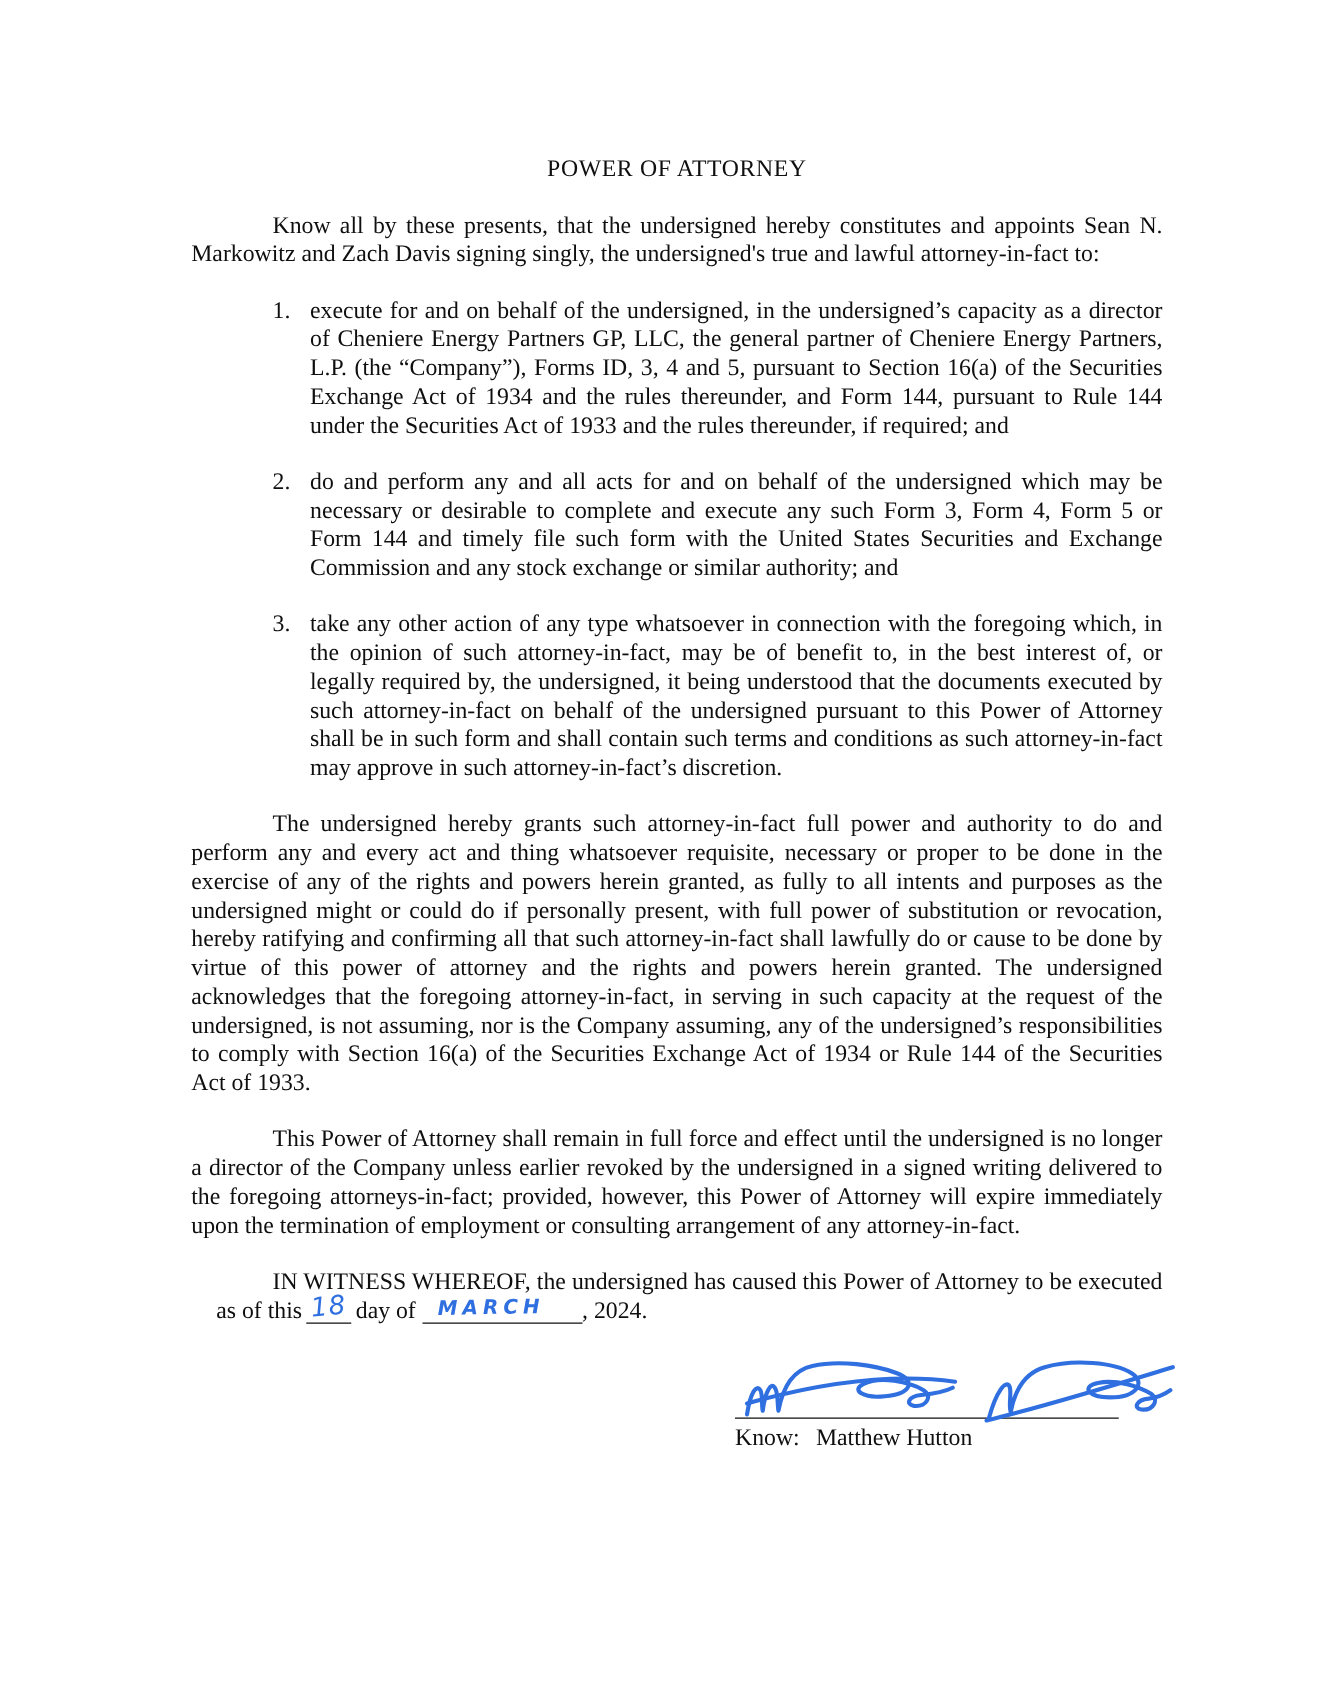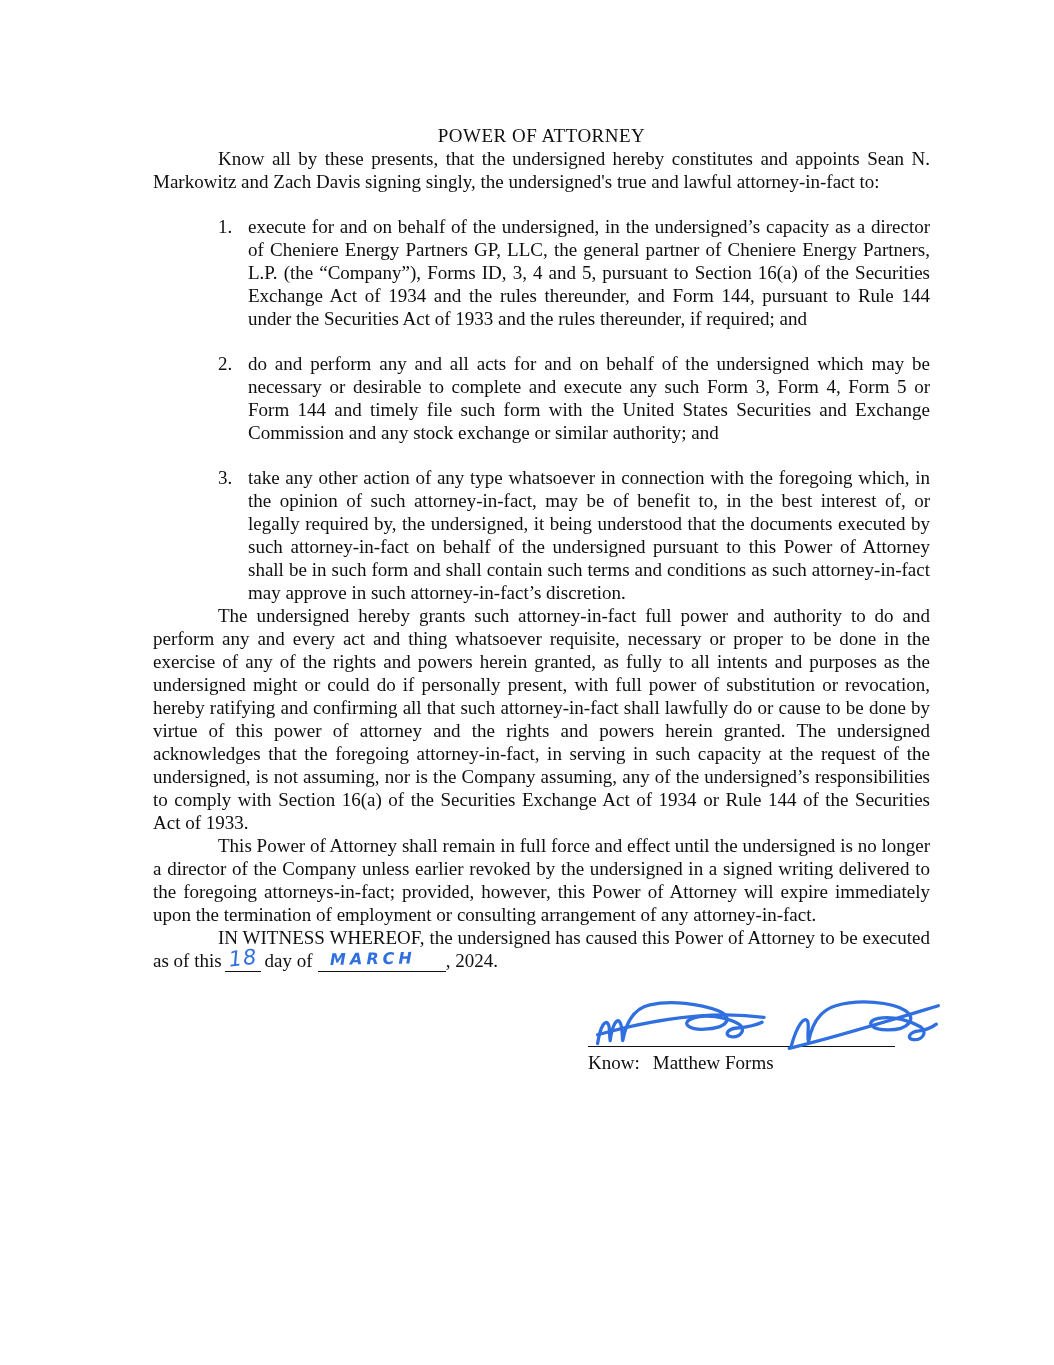--- a/index.html
+++ b/index.html
@@ -16,38 +16,40 @@
     line-height: 23px;
     overflow: hidden;
   }
   .doc-title {
     text-align: center;
     letter-spacing: 0.5px;
   }
   .para {
     text-align: justify;
     text-indent: 65px;
+    margin-top: 22px;
   }
   .list-item {
     position: relative;
     margin-top: 22px;
     padding-left: 95px;
     text-align: justify;
   }
   .list-item .num {
     position: absolute;
     left: 65px;
     top: 0;
   }
   .witness-line1 {
     text-align: justify;
     text-align-last: justify;
     text-indent: 65px;
+    margin-top: 22px;
   }
-  .witness-line2 { margin-top: 0; white-space: nowrap; }
+  .witness-line2 { margin-top: 0; white-space: nowrap; margin-left: 20px; }
   .blank {
     display: inline-block;
     position: relative;
     height: 1.1em;
     border-bottom: 1.7px solid #111;
     vertical-align: -5px;
   }
   .blank-day { width: 36px; margin: 0 4px 0 3px; }
   .blank-month { width: 128px; margin-left: 5px; text-decoration: underline; }
   .ink {
@@ -128,17 +130,17 @@
     <svg class="sig-svg" viewBox="0 0 360 62" xmlns="http://www.w3.org/2000/svg">
       <g fill="none" stroke="#2f6fe0" stroke-width="3.4" stroke-linecap="round" stroke-linejoin="round">
         <path d="M6,47 C9,28 14,22 17,27 C19,30 18,40 19,44 C21,28 26,20 29,25 C32,29 31,40 32,44 C36,22 46,10 60,7 C82,2 112,6 130,13 C146,19 142,30 120,32 C102,34 92,27 102,22 C116,15 140,20 152,27 C160,32 154,41 144,40 C137,39 139,32 150,31 C160,30 170,28 176,25"></path>
         <path d="M6,38 C56,24 120,12 178,20"></path>
         <path d="M206,50 C212,28 220,18 223,24 C225,28 222,40 224,45 C228,24 238,12 252,8 C276,1 310,4 324,13 C336,21 328,33 306,33 C288,33 282,24 296,21 C312,18 330,24 340,30 C347,35 342,44 332,43 C325,42 328,35 338,34 C346,33 352,30 356,27"></path>
         <path d="M204,52 C254,40 312,22 358,8"></path>
       </g>
     </svg>
     <div class="sig-line"></div>
     <div class="sig-name">
-      <span>Know:</span><span class="sig-name-value">Matthew Forms</span>
+      <span>Know:</span><span class="sig-name-value">Matthew Hutton</span>
     </div>
   </div>
 
 </div>
 
 </body></html>

